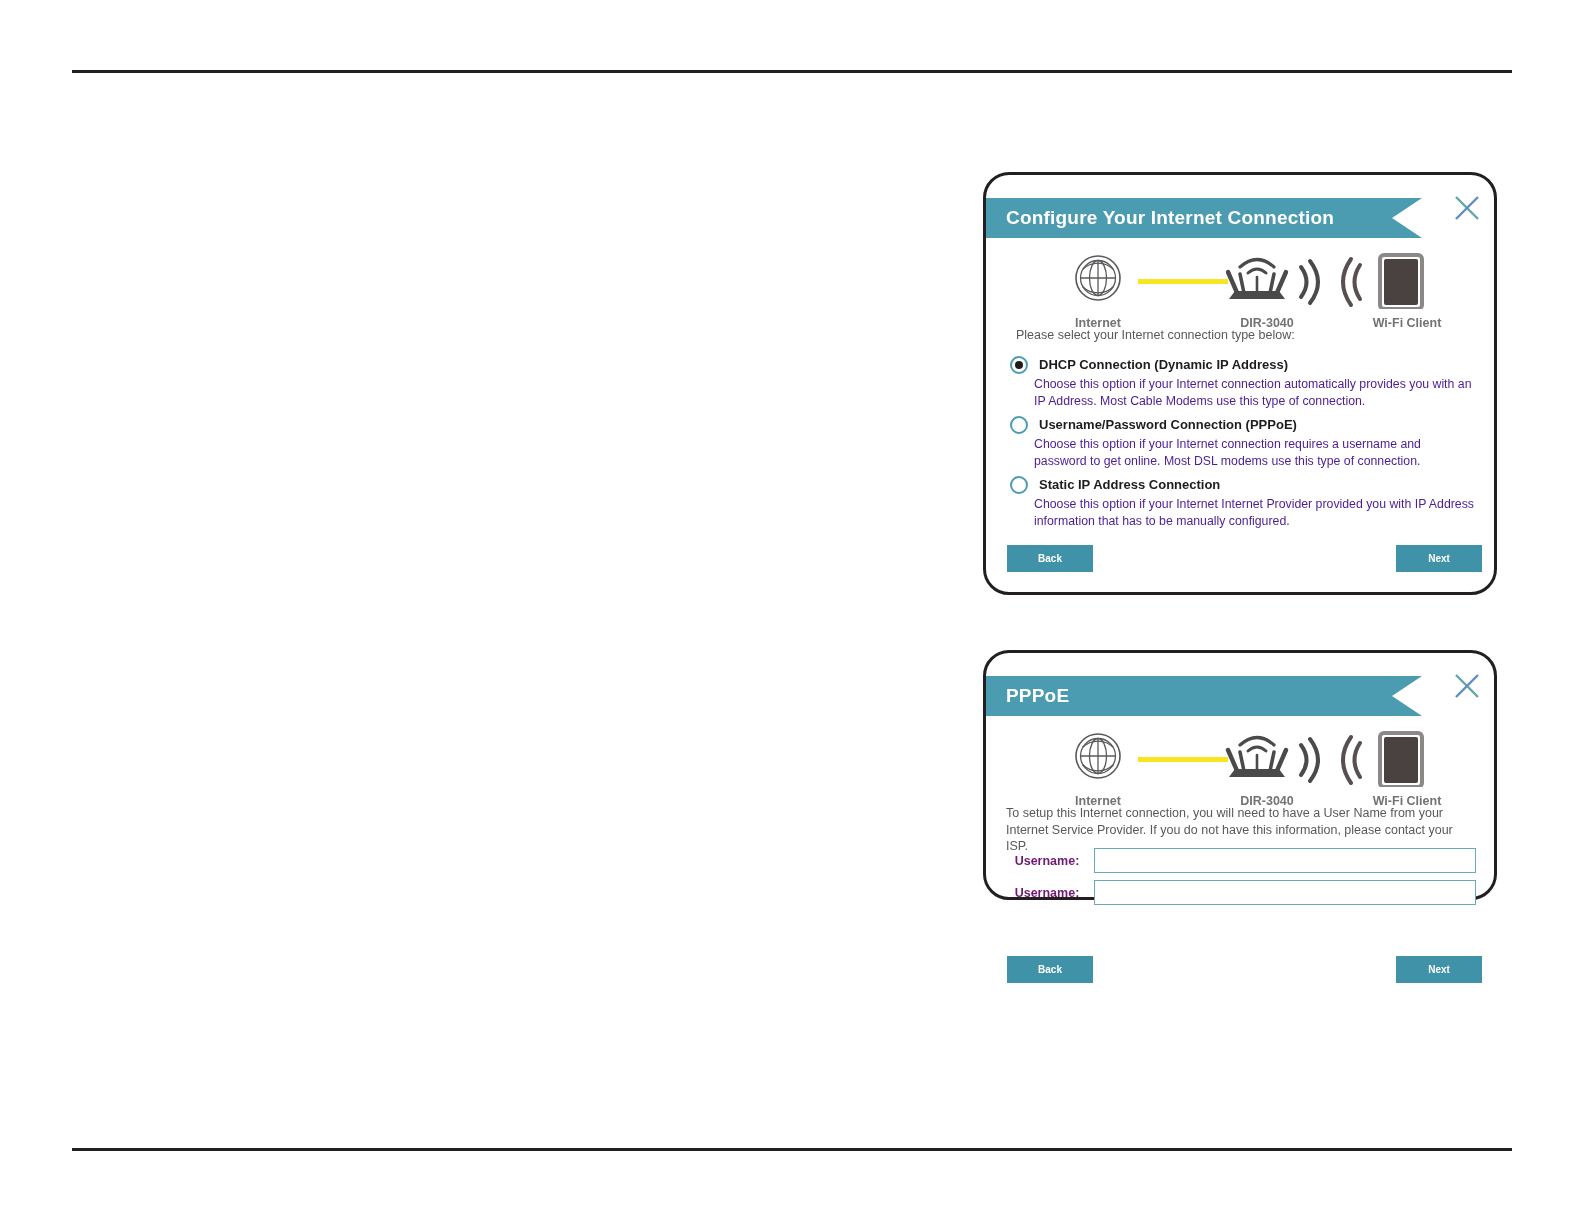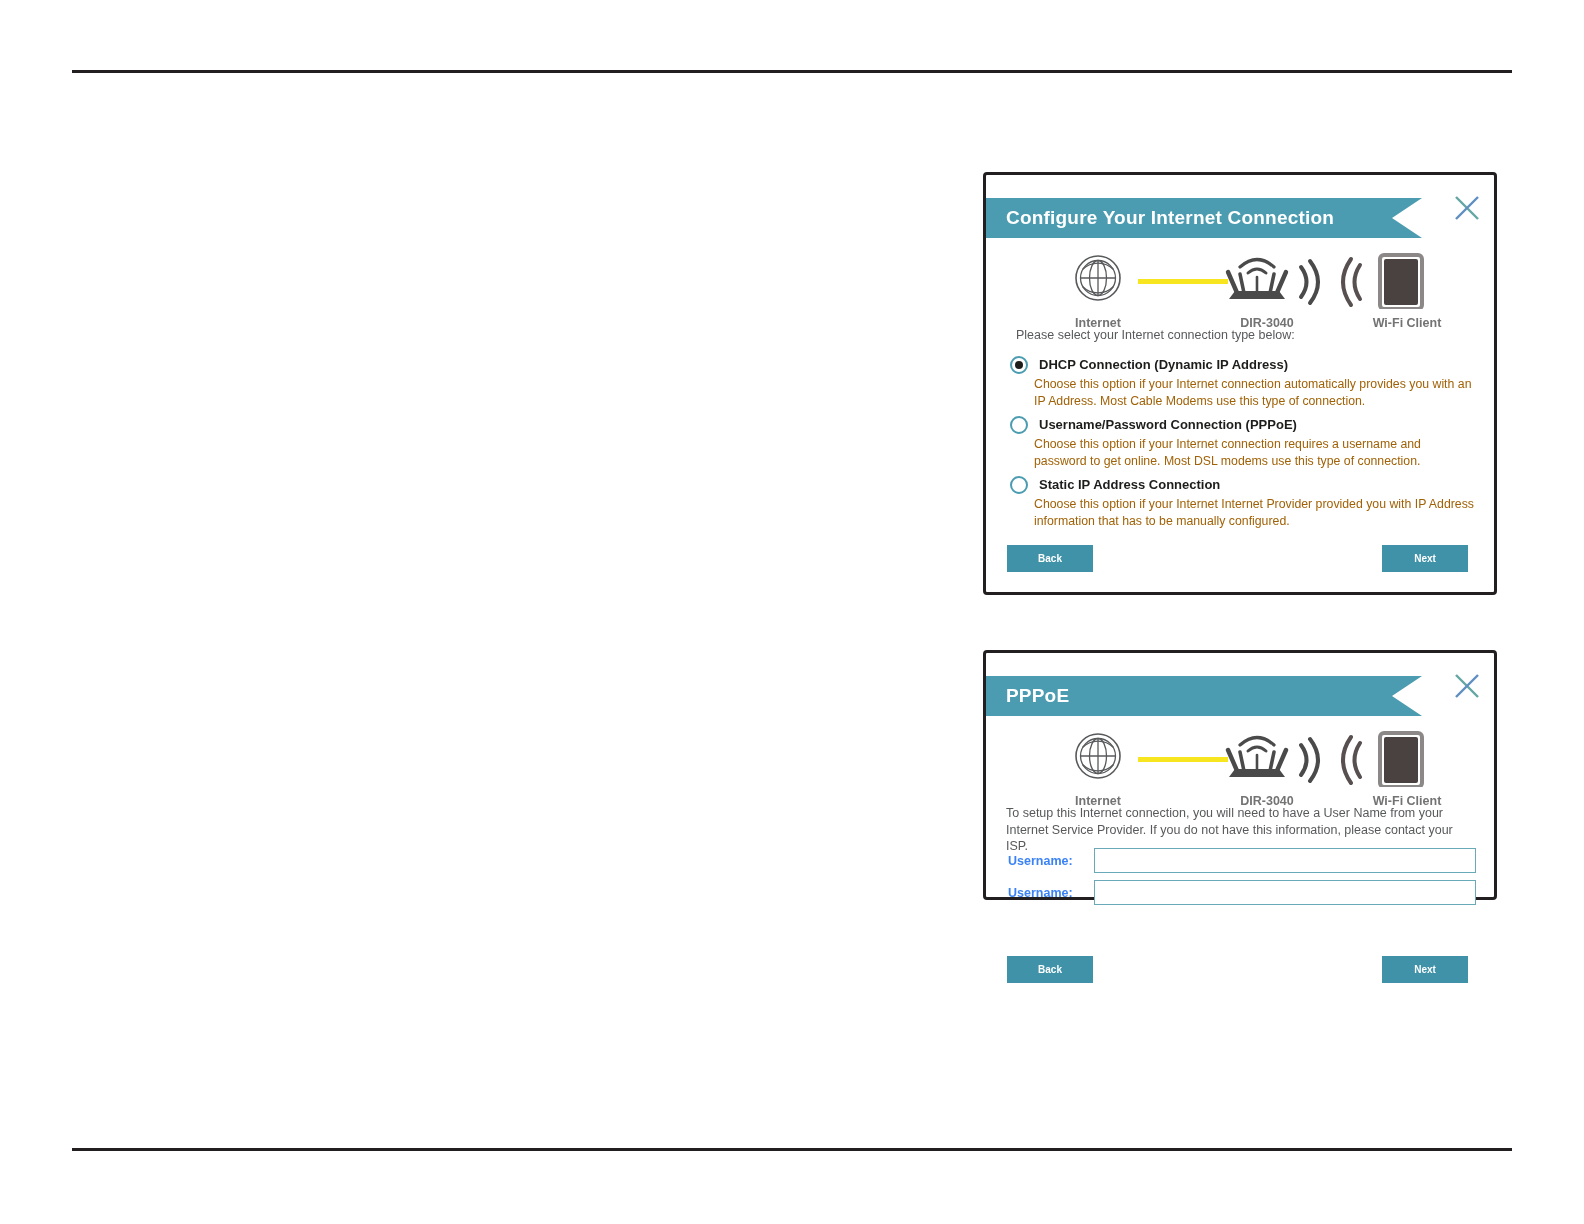--- a/index.html
+++ b/index.html
@@ -24,21 +24,21 @@
     background: #231f20;
   }
   .page-rule.top { top: 70px; }
   .page-rule.bottom { top: 1148px; }
 
   
   .dialog {
     position: absolute;
     background: #ffffff;
     border: 3px solid #231f20;
-    border-radius: 4px;
+    border-radius: 26px;
     box-sizing: border-box;
   }
   #dialog-internet-connection {
     left: 983px;
     top: 172px;
     width: 514px;
     height: 423px;
   }
   #dialog-pppoe {
     left: 983px;
@@ -149,39 +149,39 @@
     background: #1d1d1b;
   }
   .radio-title {
     font-size: 13px;
     font-weight: bold;
     color: #1d1d1b;
     line-height: 19px;
   }
   .radio-desc {
     font-size: 12.3px;
-    color: #a16207;
+    color: #4c1d95;
     line-height: 16.5px;
     padding-left: 26px;
     margin: 2px 0 6px 0;
   }
 
   
   .form-area { position: absolute; left: 22px; top: 195px; right: 18px; }
   .field-row {
     display: flex;
     align-items: center;
     margin-bottom: 7px;
   }
   .field-label {
     width: 78px;
-    text-align: left;
+    text-align: center;
     font-size: 12.5px;
     font-weight: bold;
-    color: #3b82f6;
+    color: #701a75;
     padding-right: 8px;
     white-space: nowrap;
   }
   .field-input {
     flex: 1;
     height: 25px;
     border: 1px solid #6aa9b8;
     background: #ffffff;
     box-sizing: border-box;
     font-family: "Liberation Sans", sans-serif;
@@ -201,21 +201,21 @@
     font-size: 10px;
     font-weight: bold;
     display: flex;
     align-items: center;
     justify-content: center;
     border: none;
     cursor: pointer;
     font-family: "Liberation Sans", sans-serif;
   }
   .btn-back { left: 21px; }
-  .btn-next { right: 26px; }
+  .btn-next { right: 12px; }
 </style>
 </head>
 <body>
 
 <div class="page-rule top"></div>
 <div class="page-rule bottom"></div>
 
 <div class="dialog" id="dialog-internet-connection">
 
   <div class="ribbon">

